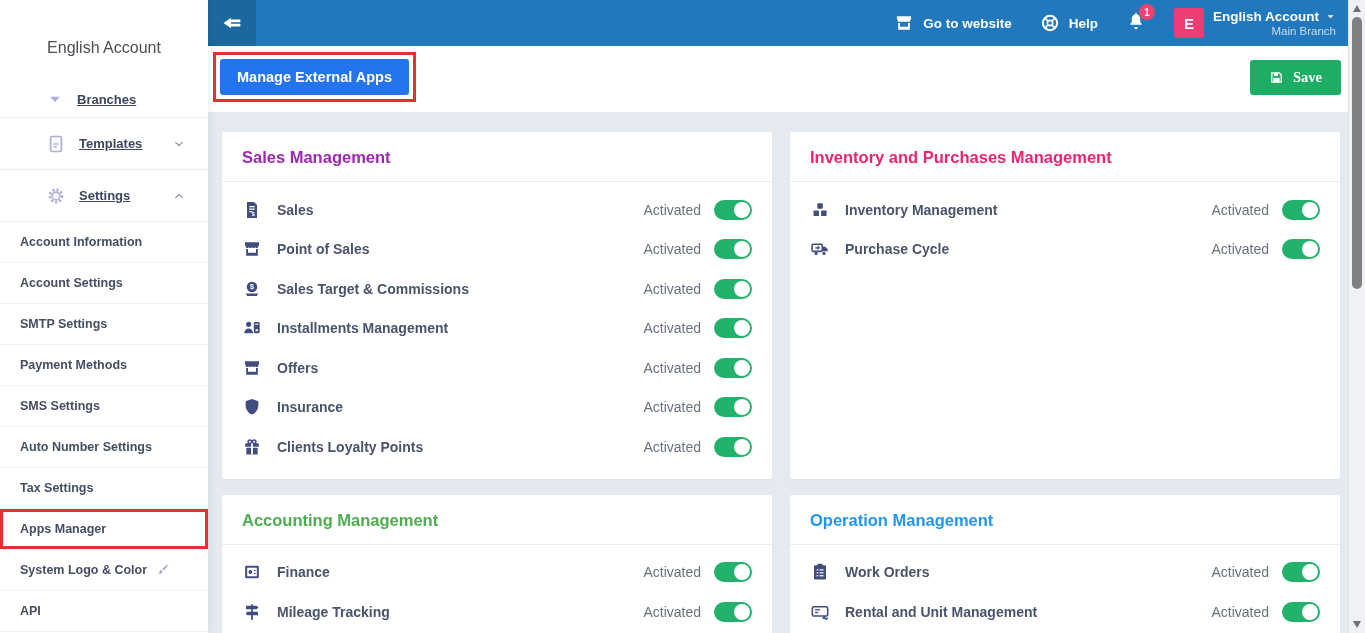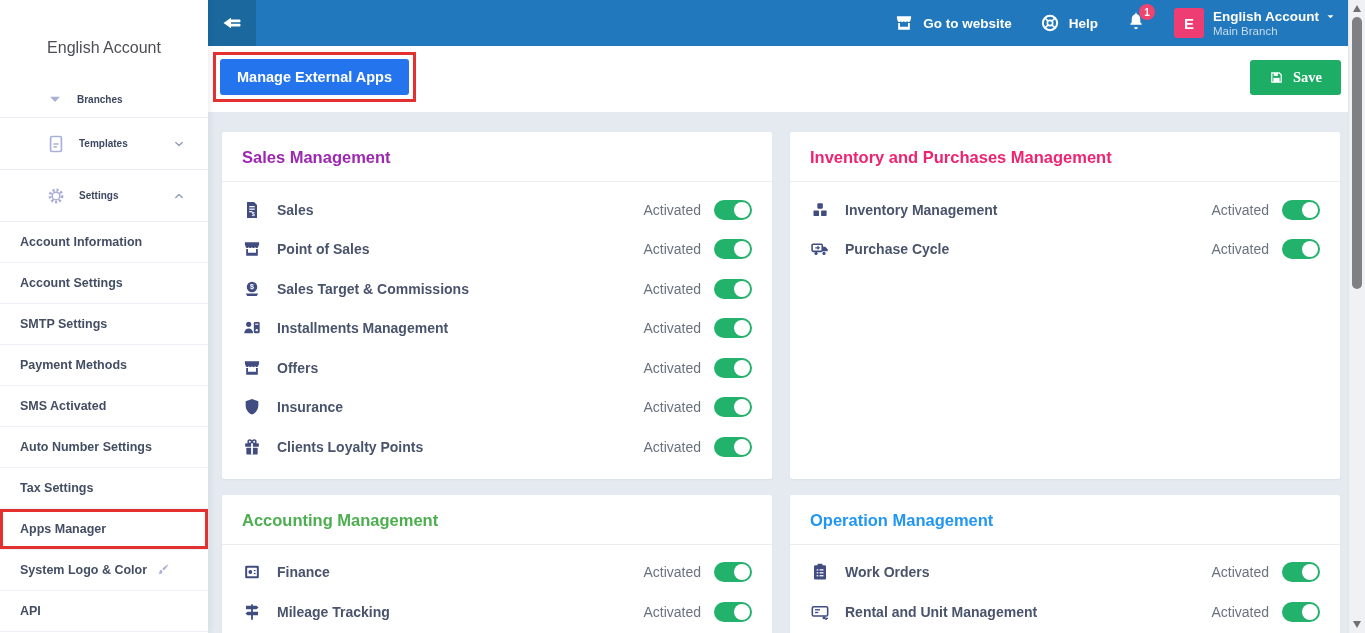--- a/index.html
+++ b/index.html
@@ -9,21 +9,21 @@
   
   .sidebar { position:absolute; left:0; top:0; width:208px; height:633px; background:#fff;
              z-index:6; box-shadow:2px 0 6px rgba(30,40,80,.07); }
   .sb-header { height:90px; display:flex; align-items:center; justify-content:center;
                font-size:16px; color:#4d4d56; padding-top:6px; }
   .sb-partial { height:28px; overflow:hidden; border-bottom:1px solid #ebedf3; }
   .sb-row-inner { display:flex; align-items:center; height:42px; margin-top:-12px;
                   padding:0 24px 0 46px; gap:13px; }
   .sb-row { height:52px; display:flex; align-items:center; padding:0 22px 0 46px; gap:13px;
             border-bottom:1px solid #ebedf3; cursor:pointer; }
-  .sb-label { font-size:10px; font-weight:bold; color:#3c4660; }
+  .sb-label { font-size:13px; font-weight:bold; color:#3c4660;text-decoration:underline; }
   .sb-sub { height:41px; display:flex; align-items:center; padding:0 16px 0 20px;
             font-size:12.5px; font-weight:bold; color:#444e63; border-bottom:1px solid #eef0f5;
             position:relative; cursor:pointer; background:#fff; }
   .islot { display:inline-block; line-height:0; }
   .islot svg { width:100%; height:100%; fill:currentColor; }
   .sb-ic { width:20px; height:20px; color:#a9b0d6; }
   .sb-caret { width:18px; height:18px; color:#a9b0d6; }
   .sb-chev { width:14px; height:14px; color:#8e99b3; margin-left:auto; }
   .brush-ic { width:17px; height:17px; color:#a9b0d6; margin-left:7px; }
   .hl { position:absolute; inset:0; border:3px solid #e53030; pointer-events:none; z-index:4; }
@@ -40,21 +40,21 @@
   .tb-bell-wrap { position:relative; cursor:pointer; }
   .bell-ic { width:20px; height:20px; color:#fff; }
   .badge { position:absolute; top:-7px; right:-9px; min-width:16px; height:16px; border-radius:50%;
            background:#f0436f; color:#fff; font-size:10px; font-weight:bold;
            display:flex; align-items:center; justify-content:center; }
   .tb-account { display:flex; align-items:center; gap:9px; cursor:pointer; }
   .avatar { width:30px; height:30px; border-radius:3px; background:#ee3d72; color:#fff;
             font-size:15px; font-weight:bold; display:flex; align-items:center; justify-content:center; }
   .acct-name-line { display:flex; align-items:center; gap:6px; font-size:13.5px; font-weight:bold; }
   .tb-caret { width:11px; height:11px; color:#fff; }
-  .acct-branch { font-size:11.5px; color:#c7ddf1; margin-top:1px; }
+  .acct-branch { font-size:11.5px; color:#c7ddf1; margin-top:1px;text-align:right; }
 
   
   .strip { position:absolute; left:208px; top:46px; width:1140px; height:66px; background:#fff; z-index:2; }
   .hl-wrap { display:inline-block; border:3px solid #e53030; padding:4px; margin:6px 0 0 5px; line-height:0; }
   .btn-primary { background:#2474ee; color:#fff; font-weight:bold; font-size:14.5px;
                  padding:10px 17px; border-radius:3px; border:none; cursor:pointer;
                  font-family:"Liberation Sans", sans-serif; }
   .btn-save { position:absolute; top:14px; right:7px; background:#1ead64; color:#fff;
               display:flex; align-items:center; gap:9px; font-weight:bold; font-size:14.5px;
               padding:9px 19px; border-radius:3px; border:none; cursor:pointer;
@@ -133,21 +133,21 @@
       <div class="sb-sub">
         <span>Account Settings</span>
       </div>
       <div class="sb-sub">
         <span>SMTP Settings</span>
       </div>
       <div class="sb-sub">
         <span>Payment Methods</span>
       </div>
       <div class="sb-sub">
-        <span>SMS Activated</span>
+        <span>SMS Settings</span>
       </div>
       <div class="sb-sub">
         <span>Auto Number Settings</span>
       </div>
       <div class="sb-sub">
         <span>Tax Settings</span>
       </div>
       <div class="sb-sub">
         <span>Apps Manager</span>
         <span class="hl"></span>

